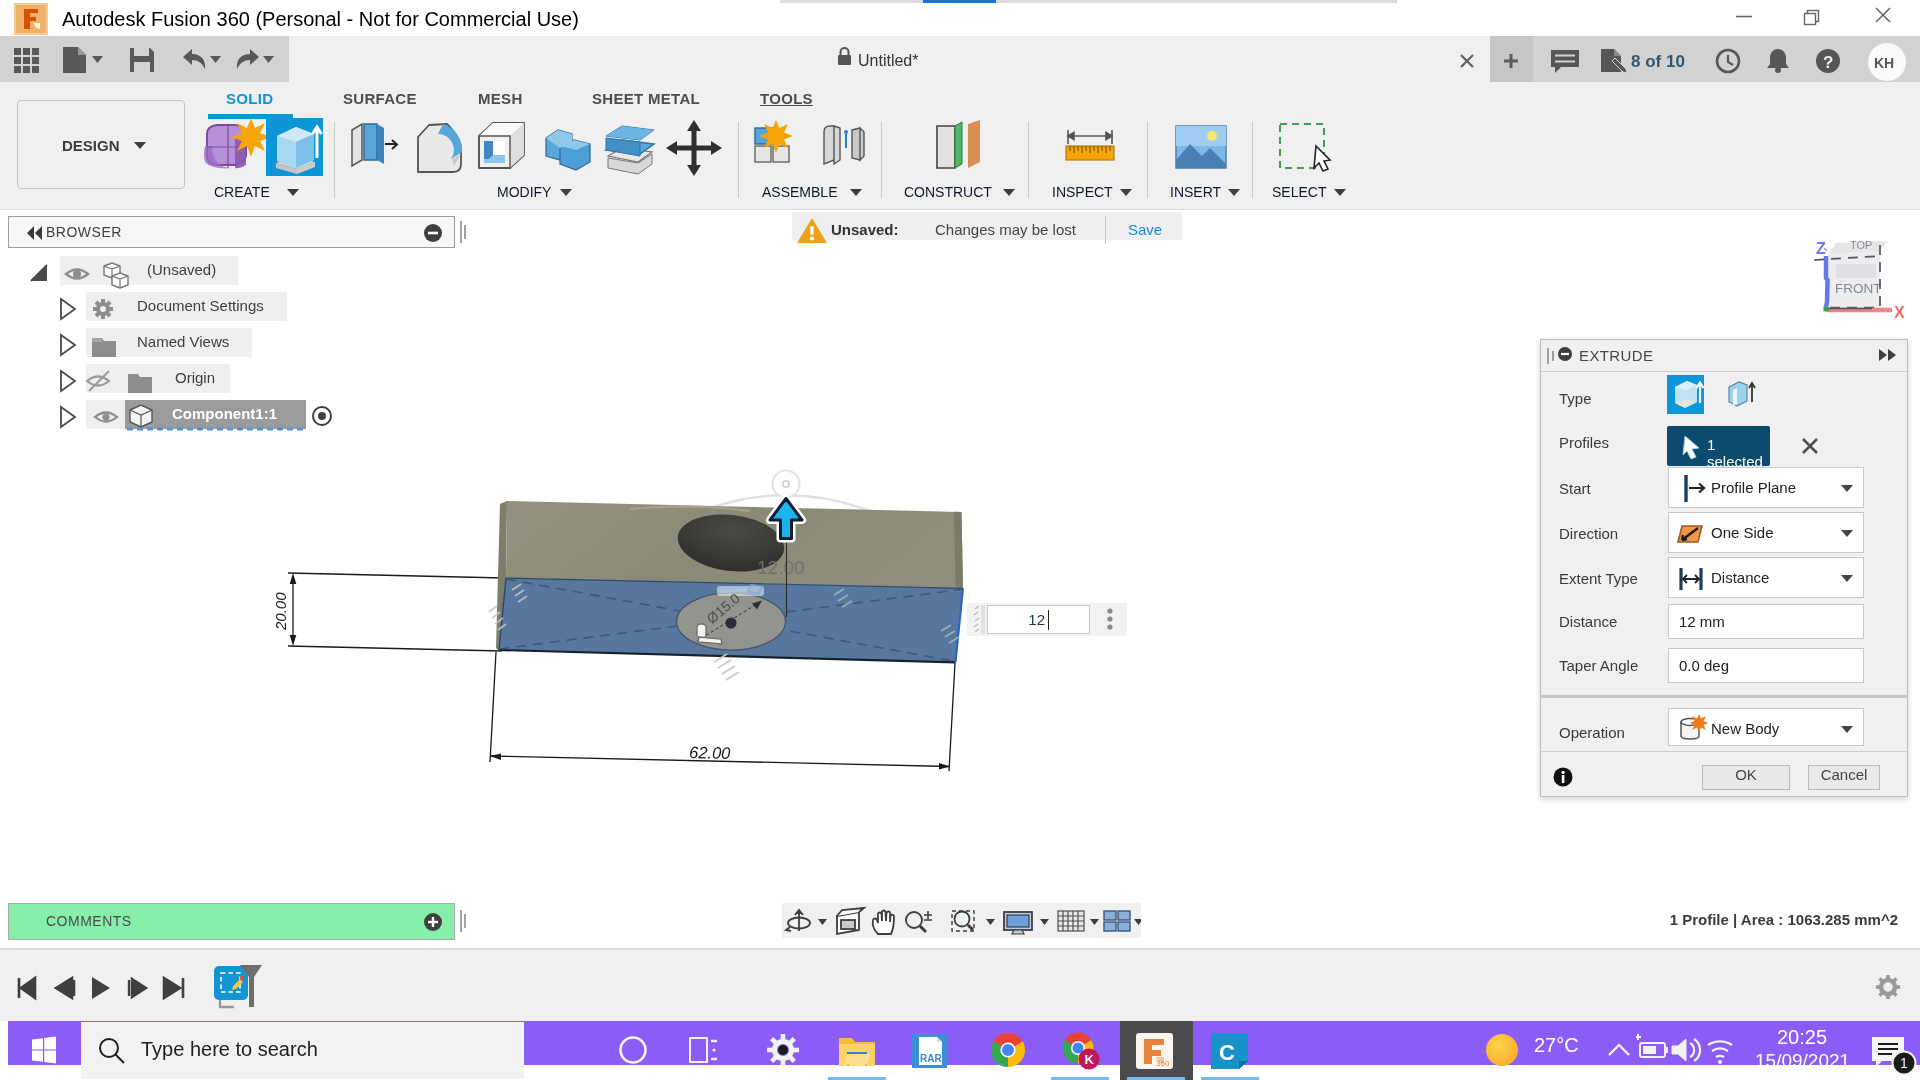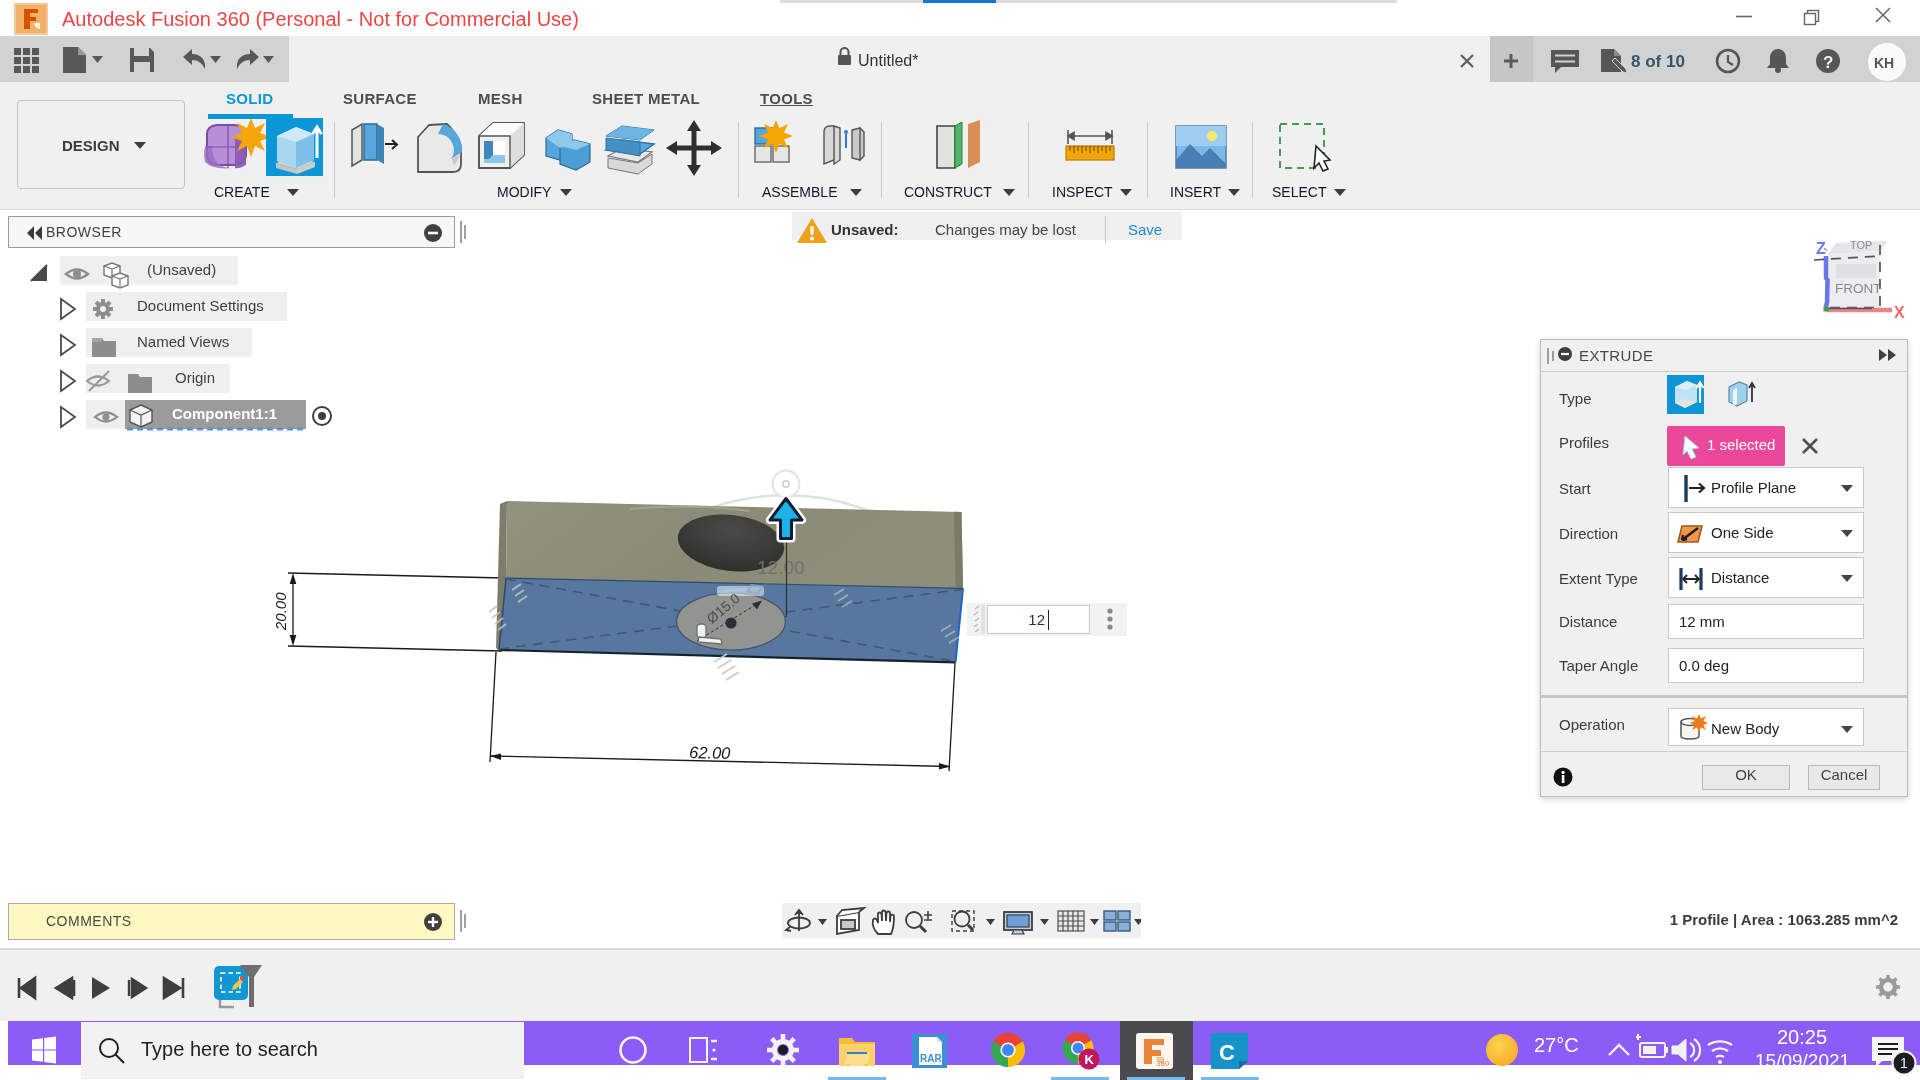--- a/index.html
+++ b/index.html
@@ -1,21 +1,21 @@
 <!DOCTYPE html>
 <html><head>
 <meta charset="utf-8">
 <style>
 * { margin:0; padding:0; box-sizing:border-box; }
 html,body { width:1920px; height:1080px; overflow:hidden; background:#fff; font-family:"Liberation Sans", sans-serif; }
 #stage { position:relative; width:1920px; height:1080px; }
 .abs { position:absolute; }
 
 #titlebar { left:0; top:0; width:1920px; height:36px; background:#fff; }
-#title-text { left:62px; top:8px; font-size:20px; color:#ef4444; }
+#title-text { left:62px; top:8px; font-size:20px; color:#000000; }
 
 #toolbar { left:0; top:36px; width:1920px; height:46px; background:#d2d2d2; }
 #tab-active { left:289px; top:36px; width:1201px; height:46px; background:#f0f0f0; }
 #tab-plus { left:1490px; top:36px; width:43px; height:46px; background:#c6c6c6; }
 
 #ribbon { left:0; top:82px; width:1920px; height:128px; background:#f0f0f0; border-bottom:1px solid #d9d9d9; }
 .rtab { position:absolute; top:90px; font-size:15px; font-weight:bold; color:#4d4d4d; letter-spacing:0.3px; white-space:nowrap; }
 .rlabel { position:absolute; top:184px; font-size:14px; color:#0f172a; }
 .rdiv { position:absolute; top:122px; width:1px; height:76px; background:#c9c9c9; }
 #design-btn { left:17px; top:100px; width:168px; height:89px; border:1px solid #c4c4c4; border-radius:4px; background:#f0f0f0; }
@@ -36,21 +36,21 @@
 
 #dialog { left:1540px; top:339px; width:368px; height:458px; background:#f0f0f0; border:1px solid #bdbdbd; box-shadow:0 2px 6px rgba(0,0,0,0.18); }
 #dialog .head { position:absolute; left:0; top:0; width:100%; height:32px; border-bottom:1px solid #cfcfcf; }
 #dialog .head .t { position:absolute; left:38px; top:7px; font-size:15px; color:#474747; letter-spacing:0.4px; }
 .dlabel { position:absolute; left:18px; font-size:15px; color:#3a3a3a; }
 .dbox { position:absolute; left:127px; width:196px; height:41px; background:#fff; border:1px solid #c8c8c8; }
 .dbox .txt { position:absolute; left:42px; top:11px; font-size:15px; color:#222; }
 .dbox .caret { position:absolute; right:10px; top:17px; width:0; height:0; border-left:6px solid transparent; border-right:6px solid transparent; border-top:7px solid #444; }
 .dbtn { position:absolute; top:425px; height:25px; background:#e9e9e9; border:1px solid #b9b9b9; font-size:15px; color:#444; text-align:center; }
 
-#comments { left:8px; top:903px; width:447px; height:37px; background:#fef9c3; border:1px solid #ababab; }
+#comments { left:8px; top:903px; width:447px; height:37px; background:#86efac; border:1px solid #ababab; }
 #comments span { position:absolute; left:37px; top:9px; font-size:14px; color:#4a4a4a; letter-spacing:0.5px; }
 #navbar { left:782px; top:903px; width:359px; height:35px; background:#f0f0f0; }
 #status { right:22px; top:911px; font-size:15px; font-weight:bold; color:#3c3c3c; }
 
 #dimpanel { left:967px; top:603px; width:160px; height:33px; background:#f2f2f2; }
 #dimbox { position:absolute; left:20px; top:2px; width:103px; height:29px; background:#fff; border:1px solid #c9c9c9; }
 #dimbox span { position:absolute; right:44px; top:5px; font-size:15px; color:#1b3349;text-align:right; }
 
 #timeline { left:0; top:948px; width:1920px; height:73px; background:#f0f0f0; border-top:2px solid #d9d9d9; }
 
@@ -547,21 +547,21 @@
       <path d="M8 12 L20 6 L30 10 L19 15 Z" fill="#dcf0fa"></path>
       <path d="M8 28 L18 24 L30 27 L18 33 Z" fill="#e4e4e0"></path>
       <path d="M33 28 L33 10 M29.5 13 L33 7.5 L36.5 13" stroke="#fff" stroke-width="2.2" fill="none"></path>
       <g>
         <path d="M62 12 L72 7 L80 10 L80 26 L70 31 L62 27 Z" fill="#9fd0ec" stroke="#5b87a5" stroke-width="1.2"></path>
         <path d="M66 15 L70 13 L70 29 L66 31 Z" fill="#fff" opacity="0.8"></path>
         <path d="M85 27 L85 10 M82 13 L85 8 L88 13" stroke="#333" stroke-width="1.8" fill="none"></path>
       </g>
     </svg>
     <span class="dlabel" style="top:94px;">Profiles</span>
-    <div class="abs" style="left:126px; top:86px; width:118px; height:40px; background:#ec4899; border-radius:2px;">
+    <div class="abs" style="left:126px; top:86px; width:103px; height:40px; background:#0c4a6e; border-radius:2px;">
       <svg width="24" height="26" style="position:absolute;left:14px;top:8px;">
           <path d="M4 2 L18 14 L11 15 L15 23 L10 25 L6 17 L2 21 Z" fill="#fff" stroke="#9acfe8" stroke-width="1"></path>
         </svg>
       <span style="position:absolute;left:40px;top:10px;font-size:15px;color:#fff;">1 selected</span>
     </div>
     <svg width="24" height="24" style="position:absolute;left:258px;top:95px;">
         <path d="M4 4 L18 18 M18 4 L4 18" stroke="#4f4f4f" stroke-width="2.6"></path>
       </svg>
     <span class="dlabel" style="top:140px;">Start</span>
     <div class="dbox" style="top:127px;">
@@ -592,21 +592,21 @@
     </div>
     <span class="dlabel" style="top:273px;">Distance</span>
     <div class="dbox" style="top:264px; height:35px;">
         <span class="txt" style="left:10px; top:8px;">12 mm</span>
       </div>
     <span class="dlabel" style="top:317px;">Taper Angle</span>
     <div class="dbox" style="top:308px; height:35px;">
         <span class="txt" style="left:10px; top:8px;">0.0 deg</span>
       </div>
     <div class="abs" style="left:0; top:355px; width:366px; height:3px; background:#c6c6c6;"></div>
-    <span class="dlabel" style="top:376px;">Operation</span>
+    <span class="dlabel" style="top:384px;">Operation</span>
     <div class="dbox" style="top:368px; height:38px;">
       <svg width="38" height="36" style="position:absolute;left:4px;top:3px;">
         <path d="M8 10 C8 6 26 6 26 10 L26 24 C26 28 8 28 8 24 Z" fill="#f5f5f3" stroke="#555" stroke-width="1.5"></path>
         <ellipse cx="17" cy="10" rx="9" ry="3.4" fill="#fff" stroke="#555" stroke-width="1.5"></ellipse>
         <path d="M26 2 l2 4.5 5 -2.5 -2.5 5 4.5 2 -4.5 2 2.5 5 -5 -2.5 -2 4.5 -2 -4.5 -5 2.5 2.5 -5 -4.5 -2 4.5 -2 -2.5 -5 5 2.5 Z" fill="#f07b16"></path>
       </svg>
       <span class="txt">New Body</span>
         <span class="caret"></span>
     </div>
     <div class="abs" style="left:0; top:411px; width:366px; height:1px; background:#cfcfcf;"></div>

